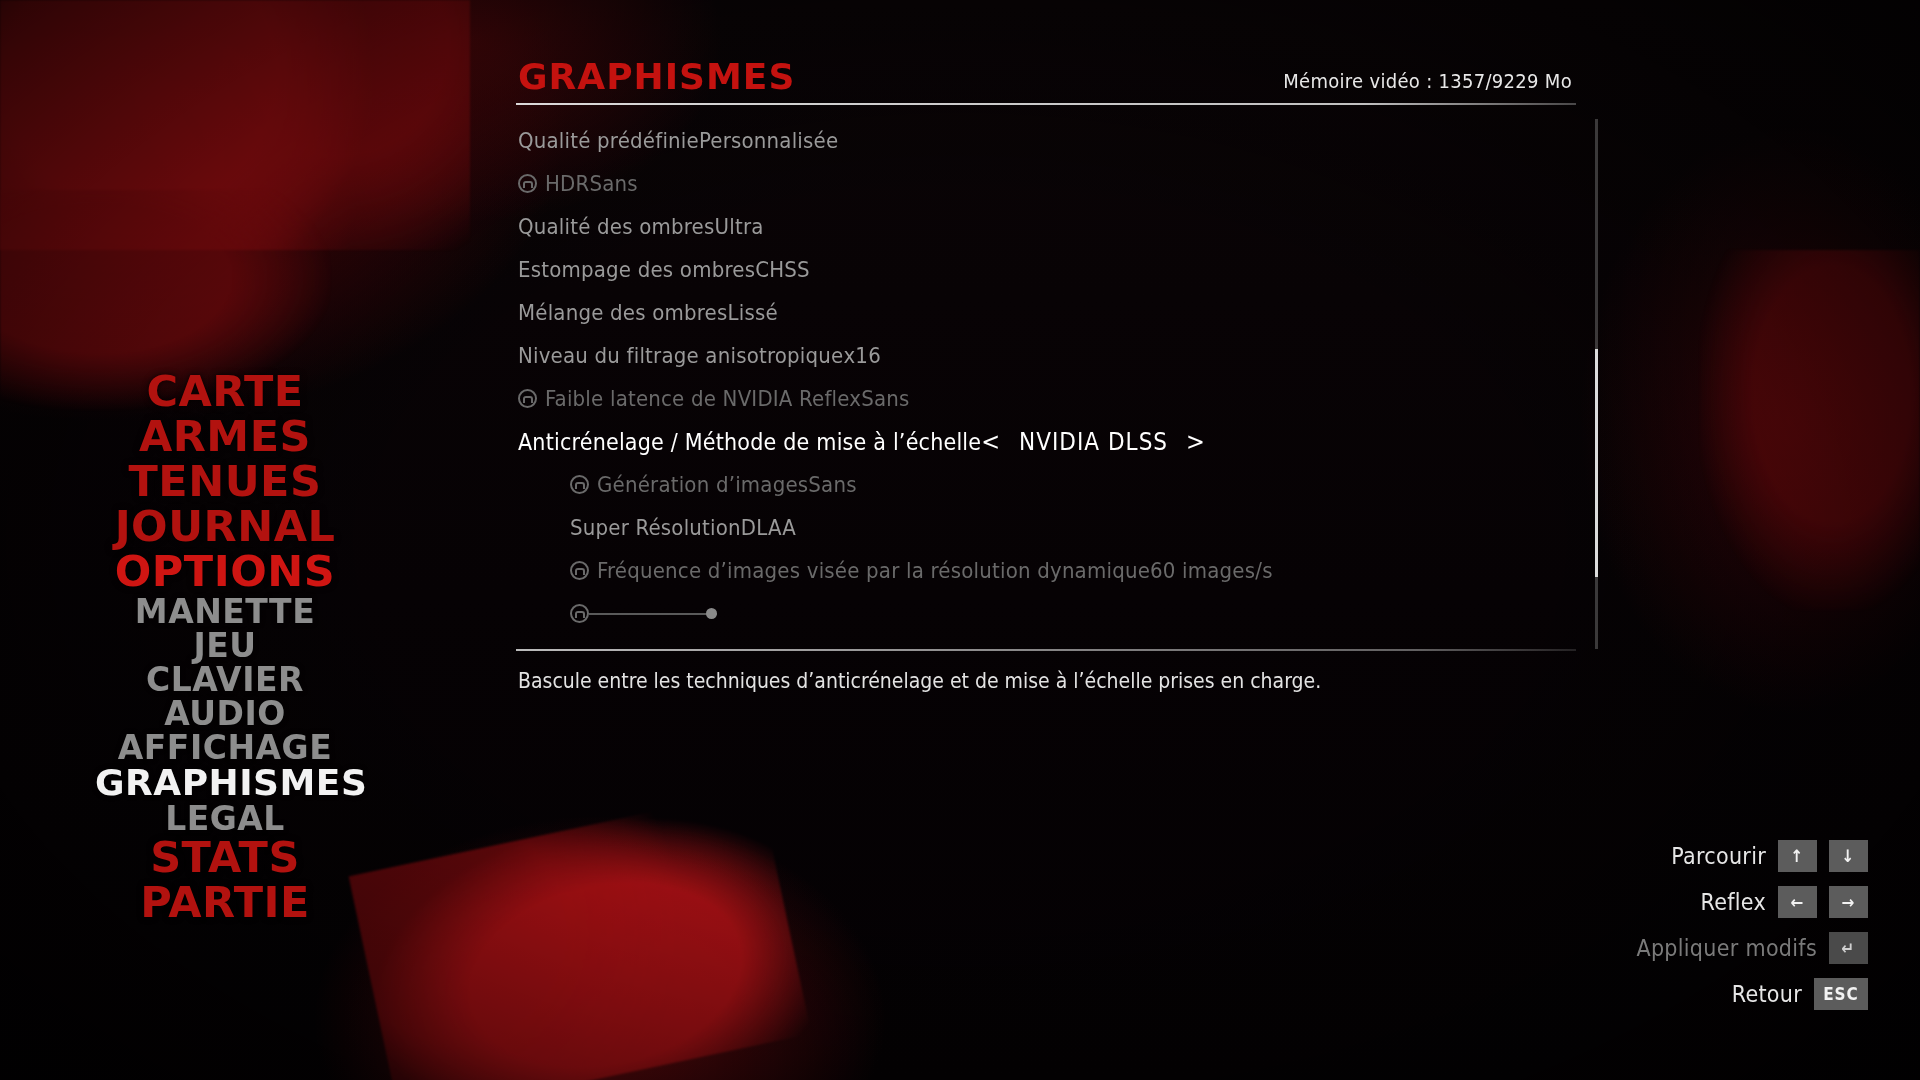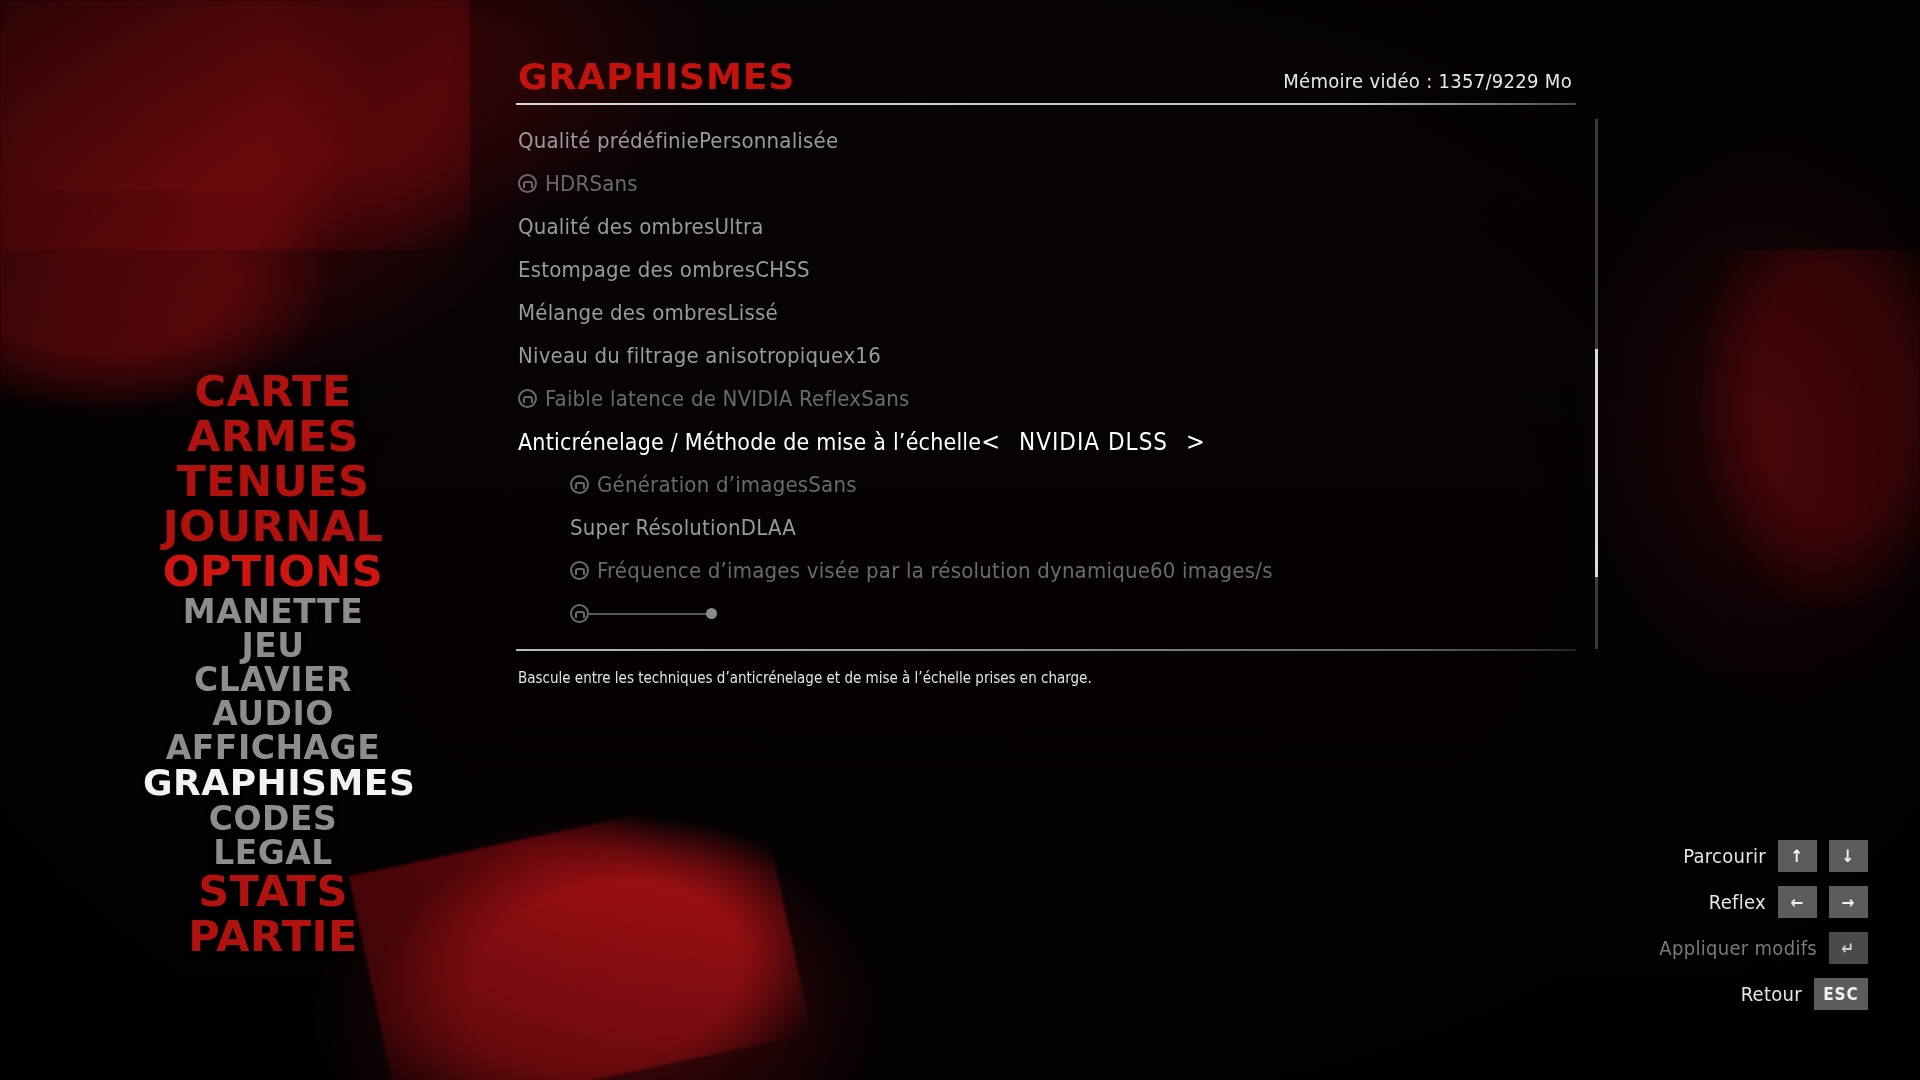--- a/index.html
+++ b/index.html
@@ -51,21 +51,20 @@
     pointer-events:none;
   }
 
   
   #sidebar {
     position: absolute;
     left: 95px; top: 370px;
     width: 260px;
     text-align: center;
     z-index: 5;
-    margin-left: 48px;
   }
   .nav-item {
     font-family: "DejaVu Sans", sans-serif;
     font-weight: bold;
     letter-spacing: 0.5px;
     line-height: 1.0;
     text-transform: uppercase;
     white-space: nowrap;
   }
   .nav-head { font-size: 43px; color: #b2120f; margin-bottom: 2px; text-shadow: 0 0 6px rgba(0,0,0,0.8); }
@@ -151,36 +150,36 @@
     position: absolute; right: -22px; top: 0; width: 3px; height: 530px;
     background: rgba(160,160,160,0.35);
   }
   #scroll-thumb {
     position: absolute; left: 0; top: 230px; width: 3px; height: 228px;
     background: #dcdcdc;
   }
 
   #desc {
     font-family: "DejaVu Sans Condensed", "DejaVu Sans", sans-serif;
-    font-size: 15px;
+    font-size: 21px;
     color: #e3e3e3;
     padding-left: 2px;
   }
 
   
   #legend {
     position: absolute;
     right: 52px; bottom: 70px;
     display: flex; flex-direction: column; gap: 14px; align-items: flex-end;
     z-index: 6;
   }
   .legend-row { display: flex; align-items: center; gap: 12px; }
   .legend-label {
     font-family: "DejaVu Sans Condensed", "DejaVu Sans", sans-serif;
-    font-size: 20px; color: #e6e6e6; letter-spacing: 0.3px;
+    font-size: 23px; color: #e6e6e6; letter-spacing: 0.3px;
   }
   .legend-row.disabled .legend-label { color: #7a7a7a; }
   .key {
     min-width: 39px; height: 32px;
     background: #5c5c5c;
     color: #f2f2f2;
     display: flex; align-items: center; justify-content: center;
     font-family: "DejaVu Sans Condensed", "DejaVu Sans", sans-serif;
     font-size: 17px; font-weight: bold;
     letter-spacing: 1px;
@@ -205,21 +204,20 @@
       <div class="nav-item nav-head">ARMES</div>
       <div class="nav-item nav-head">TENUES</div>
       <div class="nav-item nav-head">JOURNAL</div>
       <div class="nav-item nav-head options">OPTIONS</div>
       <div class="nav-item nav-sub">MANETTE</div>
       <div class="nav-item nav-sub">JEU</div>
       <div class="nav-item nav-sub">CLAVIER</div>
       <div class="nav-item nav-sub">AUDIO</div>
       <div class="nav-item nav-sub">AFFICHAGE</div>
       <div class="nav-item nav-sub active">GRAPHISMES</div>
-      <div class="nav-item nav-sub">CODES</div>
       <div class="nav-item nav-sub">LEGAL</div>
       <div class="nav-item nav-head">STATS</div>
       <div class="nav-item nav-head">PARTIE</div>
     </nav>
 
   <section id="panel">
     <div id="panel-head">
       <div id="panel-title">GRAPHISMES</div>
       <div id="vram">Mémoire vidéo : 1357/9229 Mo</div>
     </div>

